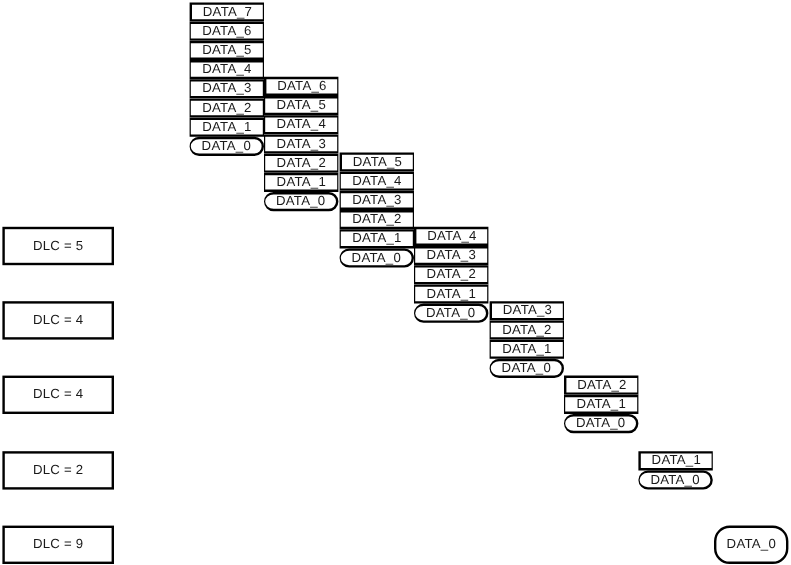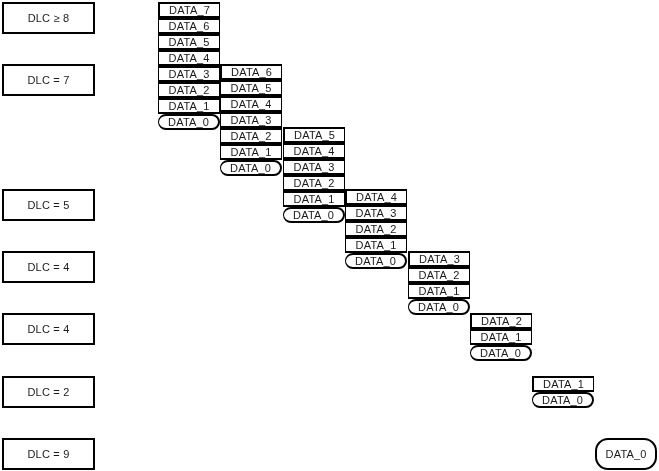--- a/index.html
+++ b/index.html
@@ -72,34 +72,32 @@
   .data-cell:last-child {
     border-right-width: 2px;
     border-radius: 13px;
   }
 </style>
 </head>
 <body>
 
 <div id="diagram">
     <div class="row" style="top: 2px;">
-      <div class="dlc-box">DLC ≥ 8</div>
       <div class="data-strip" style="left: 158px;">
         <div class="data-cell">DATA_7</div>
         <div class="data-cell">DATA_6</div>
         <div class="data-cell">DATA_5</div>
         <div class="data-cell">DATA_4</div>
         <div class="data-cell">DATA_3</div>
         <div class="data-cell">DATA_2</div>
         <div class="data-cell">DATA_1</div>
         <div class="data-cell">DATA_0</div>
       </div>
     </div>
     <div class="row" style="top: 64px;">
-      <div class="dlc-box">DLC = 7</div>
       <div class="data-strip" style="left: 220px;">
         <div class="data-cell">DATA_6</div>
         <div class="data-cell">DATA_5</div>
         <div class="data-cell">DATA_4</div>
         <div class="data-cell">DATA_3</div>
         <div class="data-cell">DATA_2</div>
         <div class="data-cell">DATA_1</div>
         <div class="data-cell">DATA_0</div>
       </div>
     </div>

